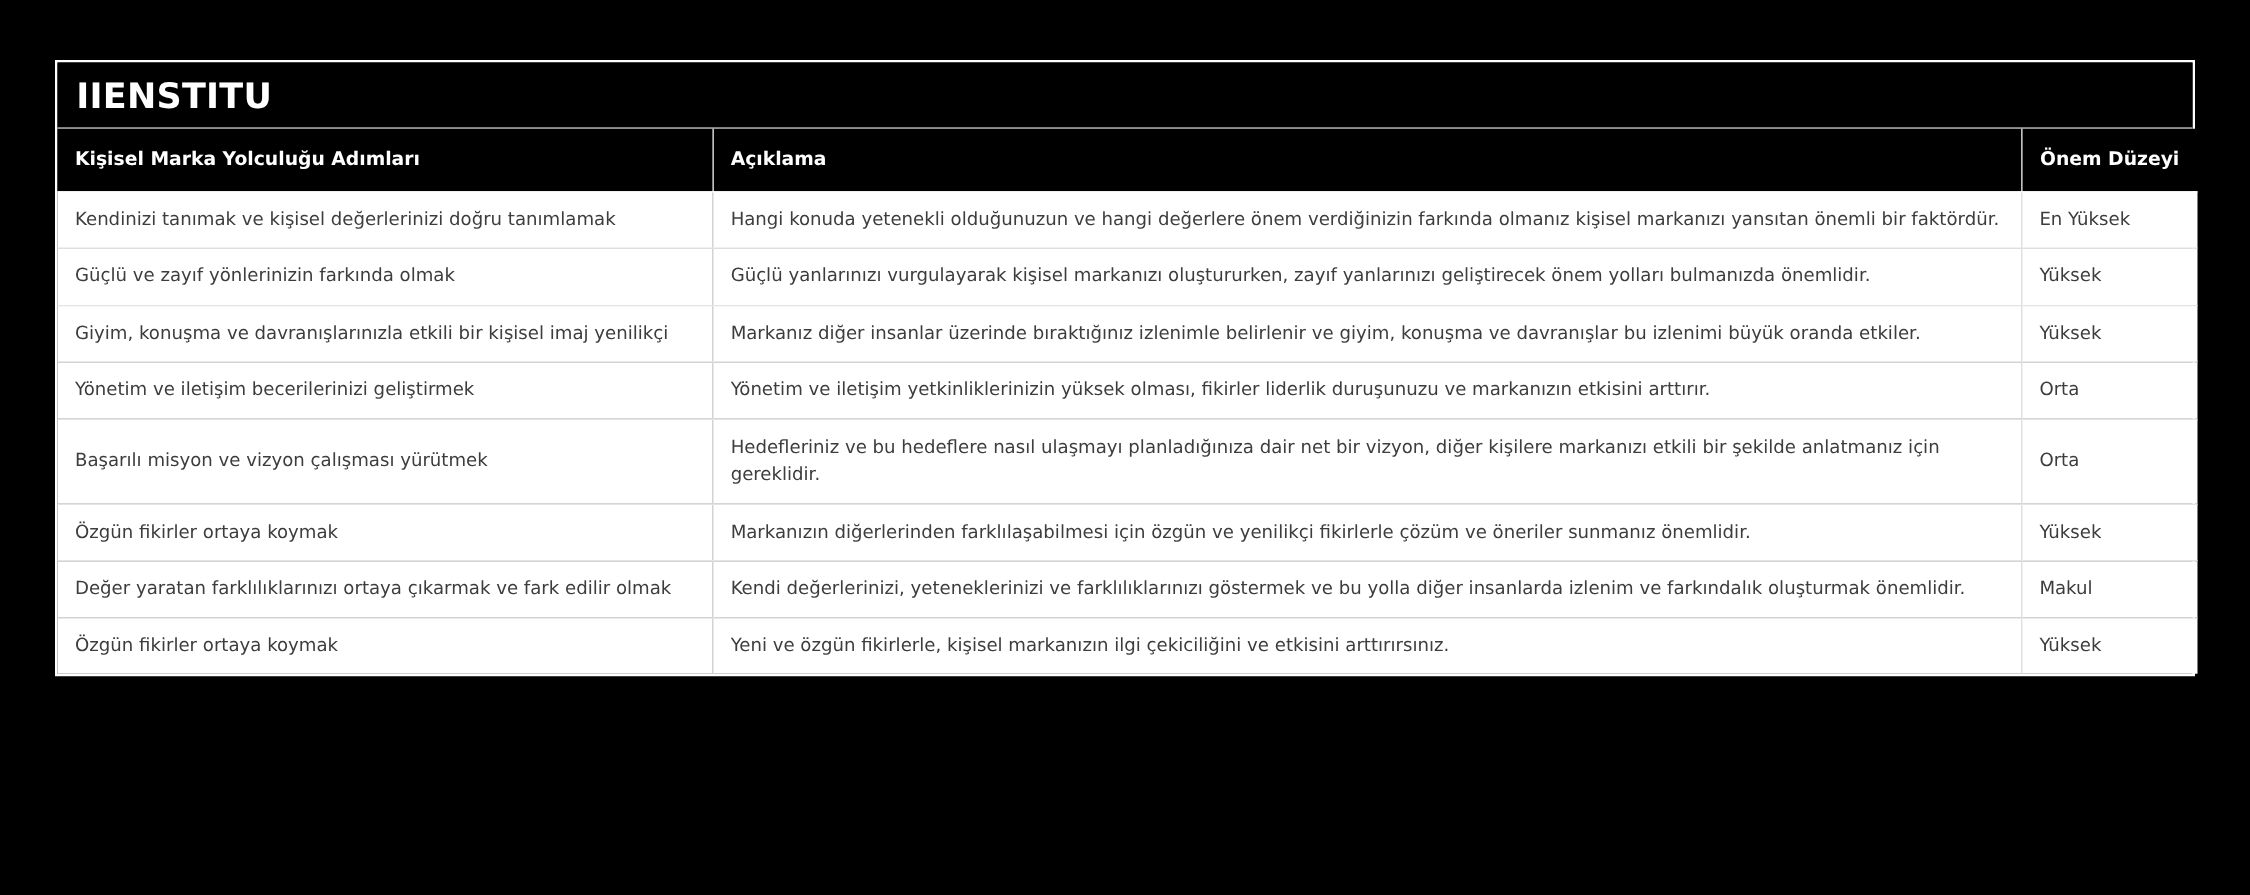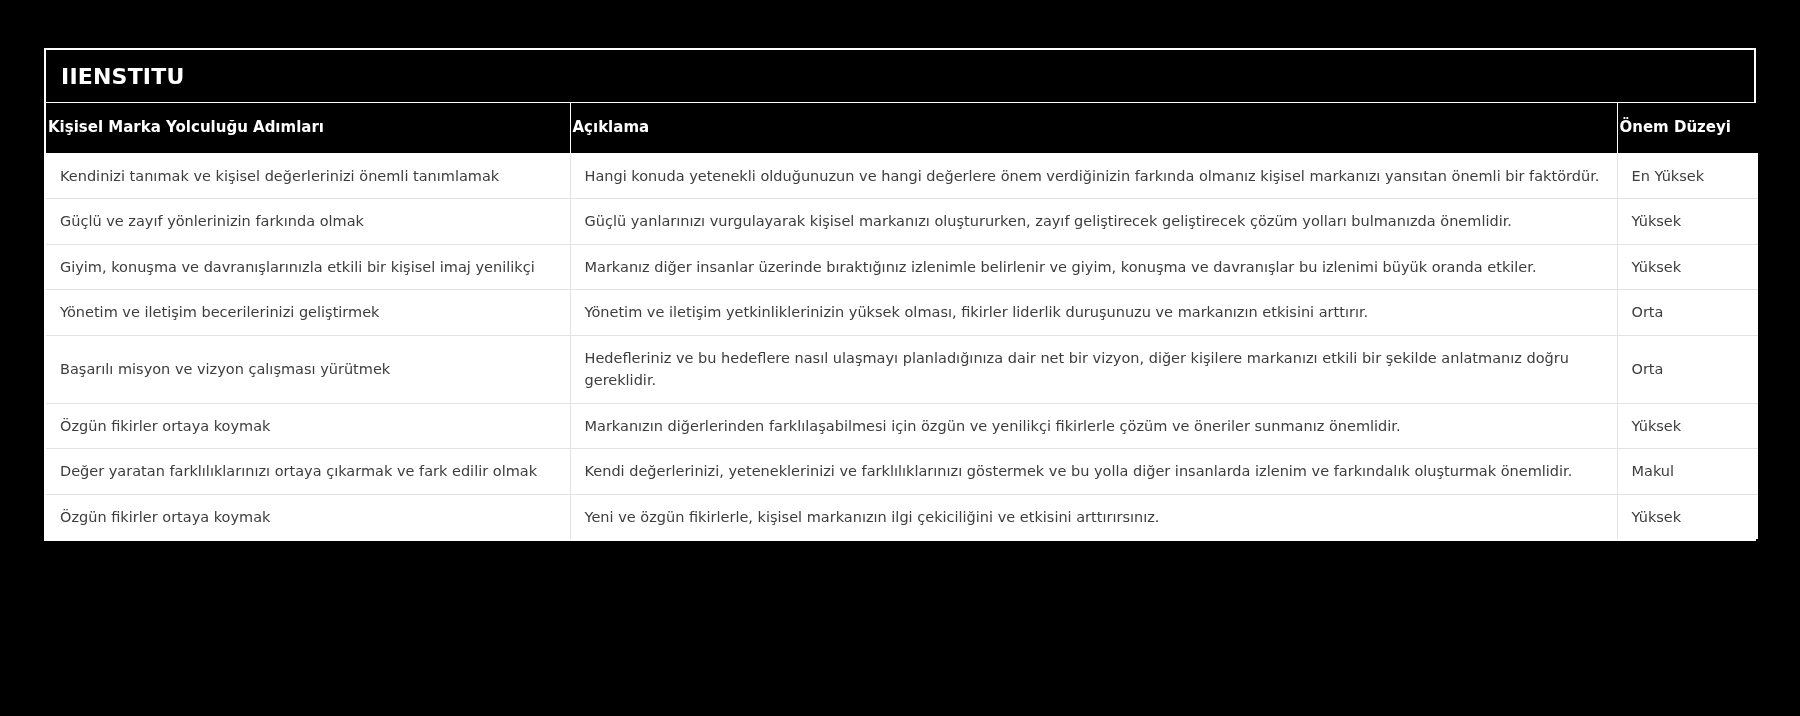--- a/index.html
+++ b/index.html
@@ -27,47 +27,47 @@
   }
   .title-bar{
     height:53px;
     display:flex;align-items:center;
     padding:0 15px;
     background:var(--header-bg);
     border-bottom:1px solid var(--frame-line);
   }
   .title-bar h1{
     color:var(--header-text);
-    font-size:22px;
+    font-size:28px;
     font-weight:bold;
     letter-spacing:0.2px;
   }
   table{
     width:100%;
     border-collapse:collapse;
     table-layout:fixed;
   }
   col.c1{width:524px;}
   col.c2{width:1047px;}
   col.c3{width:141px;}
   thead th{
     background:var(--header-bg);
     color:var(--header-text);
     font-size:15px;
     font-weight:bold;
     text-align:left;
     vertical-align:middle;
-    padding:14px 2px;
+    padding:14px 14px;
     line-height:1.45;
     border:1px solid var(--frame-line);
     border-top:none;
     margin-left:36px;
   }
   thead th:first-child{border-left:none;}
-  thead th:last-child{border-right:none;}
+  thead th:last-child{border-right:none;text-align:center;}
   tbody td{
     background:var(--body-bg);
     color:var(--body-text);
     font-size:14.5px;
     line-height:1.55;
     vertical-align:middle;
     padding:11px 14px;
     border:1px solid var(--grid-line);
   }
   tbody tr td:first-child{border-left:none;}
@@ -89,42 +89,42 @@
     </colgroup>
     <thead>
       <tr>
         <th>Kişisel Marka Yolculuğu Adımları</th>
         <th>Açıklama</th>
         <th>Önem Düzeyi</th>
       </tr>
     </thead>
     <tbody>
         <tr>
-          <td>Kendinizi tanımak ve kişisel değerlerinizi önemli tanımlamak</td>
+          <td>Kendinizi tanımak ve kişisel değerlerinizi doğru tanımlamak</td>
           <td>Hangi konuda yetenekli olduğunuzun ve hangi değerlere önem verdiğinizin farkında olmanız kişisel markanızı yansıtan önemli bir faktördür.</td>
           <td>En Yüksek</td>
         </tr>
         <tr>
           <td>Güçlü ve zayıf yönlerinizin farkında olmak</td>
-          <td>Güçlü yanlarınızı vurgulayarak kişisel markanızı oluştururken, zayıf geliştirecek geliştirecek çözüm yolları bulmanızda önemlidir.</td>
+          <td>Güçlü yanlarınızı vurgulayarak kişisel markanızı oluştururken, zayıf yanlarınızı geliştirecek önem yolları bulmanızda önemlidir.</td>
           <td>Yüksek</td>
         </tr>
         <tr>
           <td>Giyim, konuşma ve davranışlarınızla etkili bir kişisel imaj yenilikçi</td>
           <td>Markanız diğer insanlar üzerinde bıraktığınız izlenimle belirlenir ve giyim, konuşma ve davranışlar bu izlenimi büyük oranda etkiler.</td>
           <td>Yüksek</td>
         </tr>
         <tr>
           <td>Yönetim ve iletişim becerilerinizi geliştirmek</td>
           <td>Yönetim ve iletişim yetkinliklerinizin yüksek olması, fikirler liderlik duruşunuzu ve markanızın etkisini arttırır.</td>
           <td>Orta</td>
         </tr>
         <tr>
           <td>Başarılı misyon ve vizyon çalışması yürütmek</td>
-          <td>Hedefleriniz ve bu hedeflere nasıl ulaşmayı planladığınıza dair net bir vizyon, diğer kişilere markanızı etkili bir şekilde anlatmanız doğru gereklidir.</td>
+          <td>Hedefleriniz ve bu hedeflere nasıl ulaşmayı planladığınıza dair net bir vizyon, diğer kişilere markanızı etkili bir şekilde anlatmanız için gereklidir.</td>
           <td>Orta</td>
         </tr>
         <tr>
           <td>Özgün fikirler ortaya koymak</td>
           <td>Markanızın diğerlerinden farklılaşabilmesi için özgün ve yenilikçi fikirlerle çözüm ve öneriler sunmanız önemlidir.</td>
           <td>Yüksek</td>
         </tr>
         <tr>
           <td>Değer yaratan farklılıklarınızı ortaya çıkarmak ve fark edilir olmak</td>
           <td>Kendi değerlerinizi, yeteneklerinizi ve farklılıklarınızı göstermek ve bu yolla diğer insanlarda izlenim ve farkındalık oluşturmak önemlidir.</td>

